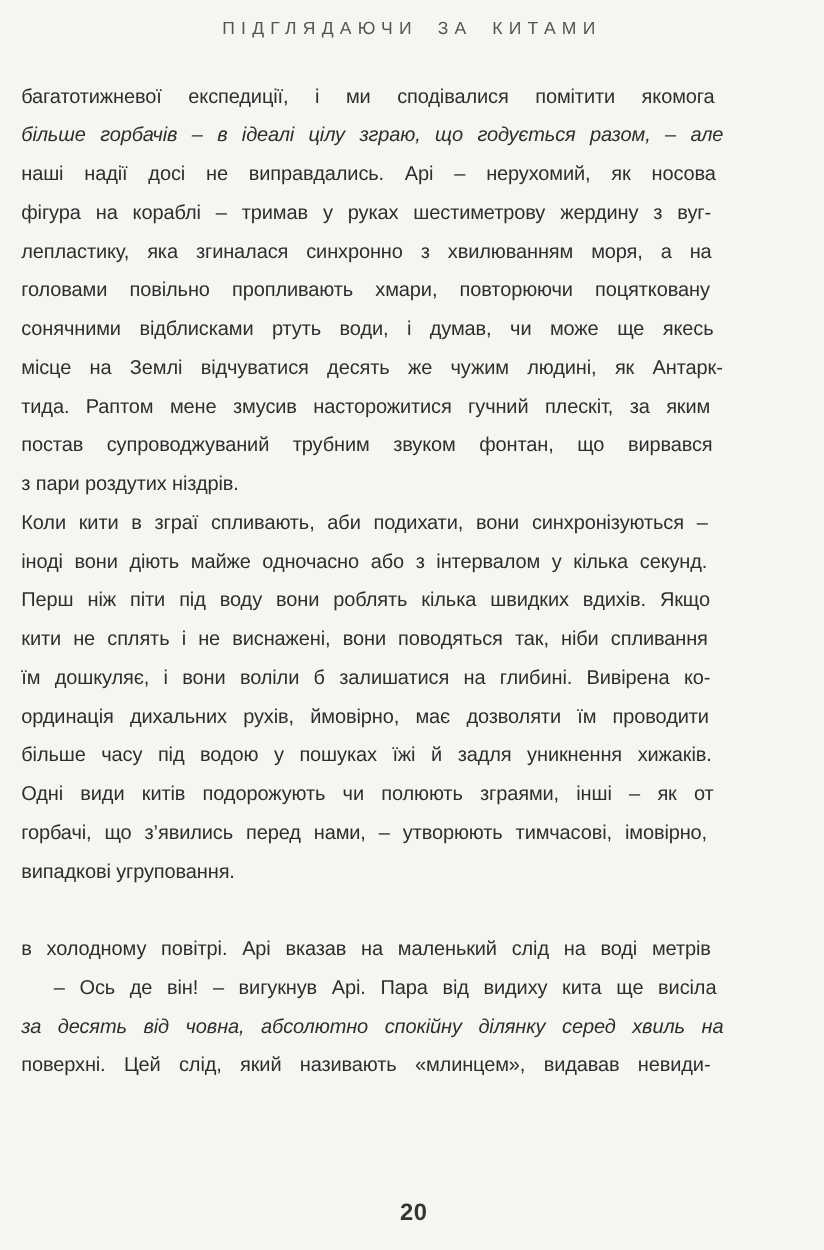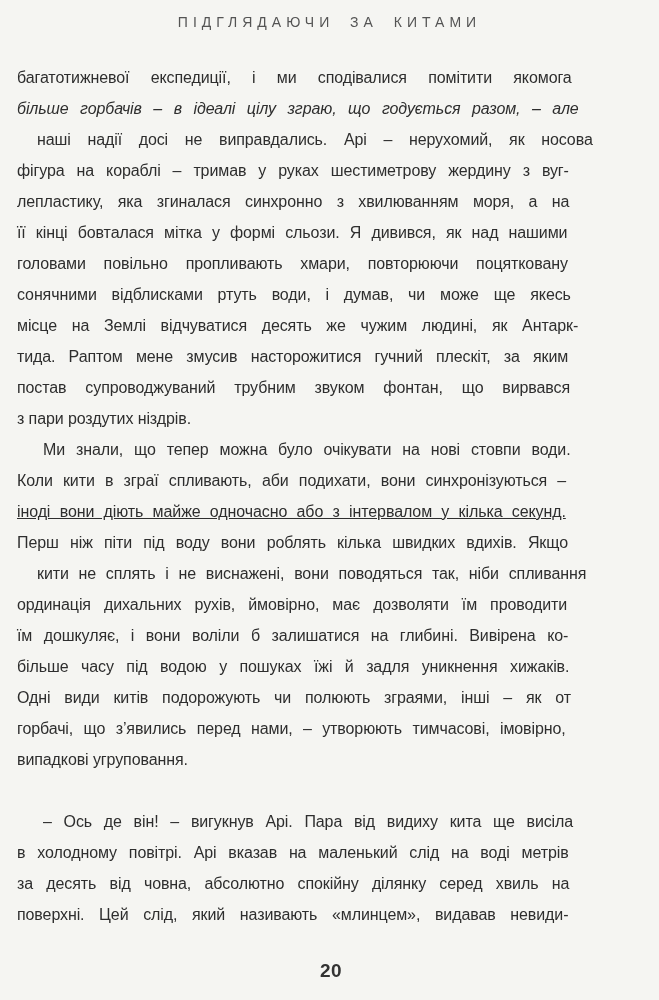--- a/index.html
+++ b/index.html
@@ -53,45 +53,43 @@
 </style>
 </head>
 <body>
 
 <div class="running-header">ПІДГЛЯДАЮЧИ ЗА КИТАМИ</div>
 
 <div class="text-column">
     <div class="paragraph">
       <div class="line"><span style="word-spacing: 16.9271px;">багатотижневої експедиції, і ми сподівалися помітити якомога</span></div>
       <div class="line"><span style="word-spacing: 7.19034px; font-style: italic;">більше горбачів – в ідеалі цілу зграю, що годується разом, – але</span></div>
-      <div class="line"><span style="word-spacing: 12.349px; margin-left: 20px;">наші надії досі не виправдались. Арі – нерухомий, як носова</span></div>
+      <div class="line"><span style="word-spacing: 12.349px;">наші надії досі не виправдались. Арі – нерухомий, як носова</span></div>
       <div class="line"><span style="word-spacing: 7.64687px;">фігура на кораблі – тримав у руках шестиметрову жердину з вуг-</span></div>
       <div class="line"><span style="word-spacing: 10.0586px;">лепластику, яка згиналася синхронно з хвилюванням моря, а на</span></div>
-      <div class="line"><span style="word-spacing: 5.83807px;">її кінці бовталася мітка у формі сльози. Я дивився, як над нашими</span></div>
       <div class="line"><span style="word-spacing: 13.4656px;">головами повільно пропливають хмари, повторюючи поцятковану</span></div>
       <div class="line"><span style="word-spacing: 10.4861px;">сонячними відблисками ртуть води, і думав, чи може ще якесь</span></div>
       <div class="line"><span style="word-spacing: 10.3611px;">місце на Землі відчуватися десять же чужим людині, як Антарк-</span></div>
       <div class="line"><span style="word-spacing: 8.81641px;">тида. Раптом мене змусив насторожитися гучний плескіт, за яким</span></div>
       <div class="line"><span style="word-spacing: 14.5182px;">постав супроводжуваний трубним звуком фонтан, що вирвався</span></div>
       <div class="line"><span>з пари роздутих ніздрів.</span></div>
     </div>
     <div class="paragraph">
-      <div class="line indent"><span style="word-spacing: 6.55625px;">Ми знали, що тепер можна було очікувати на нові стовпи води.</span></div>
       <div class="line"><span style="word-spacing: 5.88021px;">Коли кити в зграї спливають, аби подихати, вони синхронізуються –</span></div>
-      <div class="line"><span style="word-spacing: 4.98125px; text-decoration: underline;">іноді вони діють майже одночасно або з інтервалом у кілька секунд.</span></div>
+      <div class="line"><span style="word-spacing: 4.98125px;">іноді вони діють майже одночасно або з інтервалом у кілька секунд.</span></div>
       <div class="line"><span style="word-spacing: 6.8875px;">Перш ніж піти під воду вони роблять кілька швидких вдихів. Якщо</span></div>
-      <div class="line"><span style="word-spacing: 5.40156px; margin-left: 20px;">кити не сплять і не виснажені, вони поводяться так, ніби спливання</span></div>
+      <div class="line"><span style="word-spacing: 5.40156px;">кити не сплять і не виснажені, вони поводяться так, ніби спливання</span></div>
+      <div class="line"><span style="word-spacing: 7.16406px;">їм дошкуляє, і вони воліли б залишатися на глибині. Вивірена ко-</span></div>
       <div class="line"><span style="word-spacing: 8.69866px;">ординація дихальних рухів, ймовірно, має дозволяти їм проводити</span></div>
-      <div class="line"><span style="word-spacing: 7.16406px;">їм дошкуляє, і вони воліли б залишатися на глибині. Вивірена ко-</span></div>
       <div class="line"><span style="word-spacing: 8.13281px;">більше часу під водою у пошуках їжі й задля уникнення хижаків.</span></div>
       <div class="line"><span style="word-spacing: 9.49531px;">Одні види китів подорожують чи полюють зграями, інші – як от</span></div>
       <div class="line"><span style="word-spacing: 6.05664px;">горбачі, що з’явились перед нами, – утворюють тимчасові, імовірно,</span></div>
       <div class="line"><span>випадкові угруповання.</span></div>
     </div>
     <div class="paragraph scene-break">
+      <div class="line"><span style="word-spacing: 7.48125px;">в холодному повітрі. Арі вказав на маленький слід на воді метрів</span></div>
       <div class="line indent"><span style="word-spacing: 7.42057px;">– Ось де він! – вигукнув Арі. Пара від видиху кита ще висіла</span></div>
-      <div class="line"><span style="word-spacing: 7.48125px;">в холодному повітрі. Арі вказав на маленький слід на воді метрів</span></div>
-      <div class="line"><span style="word-spacing: 8.92708px;">за десять від човна, абсолютно спокійну ділянку серед хвиль на</span></div>
+      <div class="line"><span style="word-spacing: 8.92708px; font-style: italic;">за десять від човна, абсолютно спокійну ділянку серед хвиль на</span></div>
       <div class="line"><span style="word-spacing: 10.3371px;">поверхні. Цей слід, який називають «млинцем», видавав невиди-</span></div>
     </div>
   </div>
 
 <div class="page-footer">20</div>
 
 </body></html>

